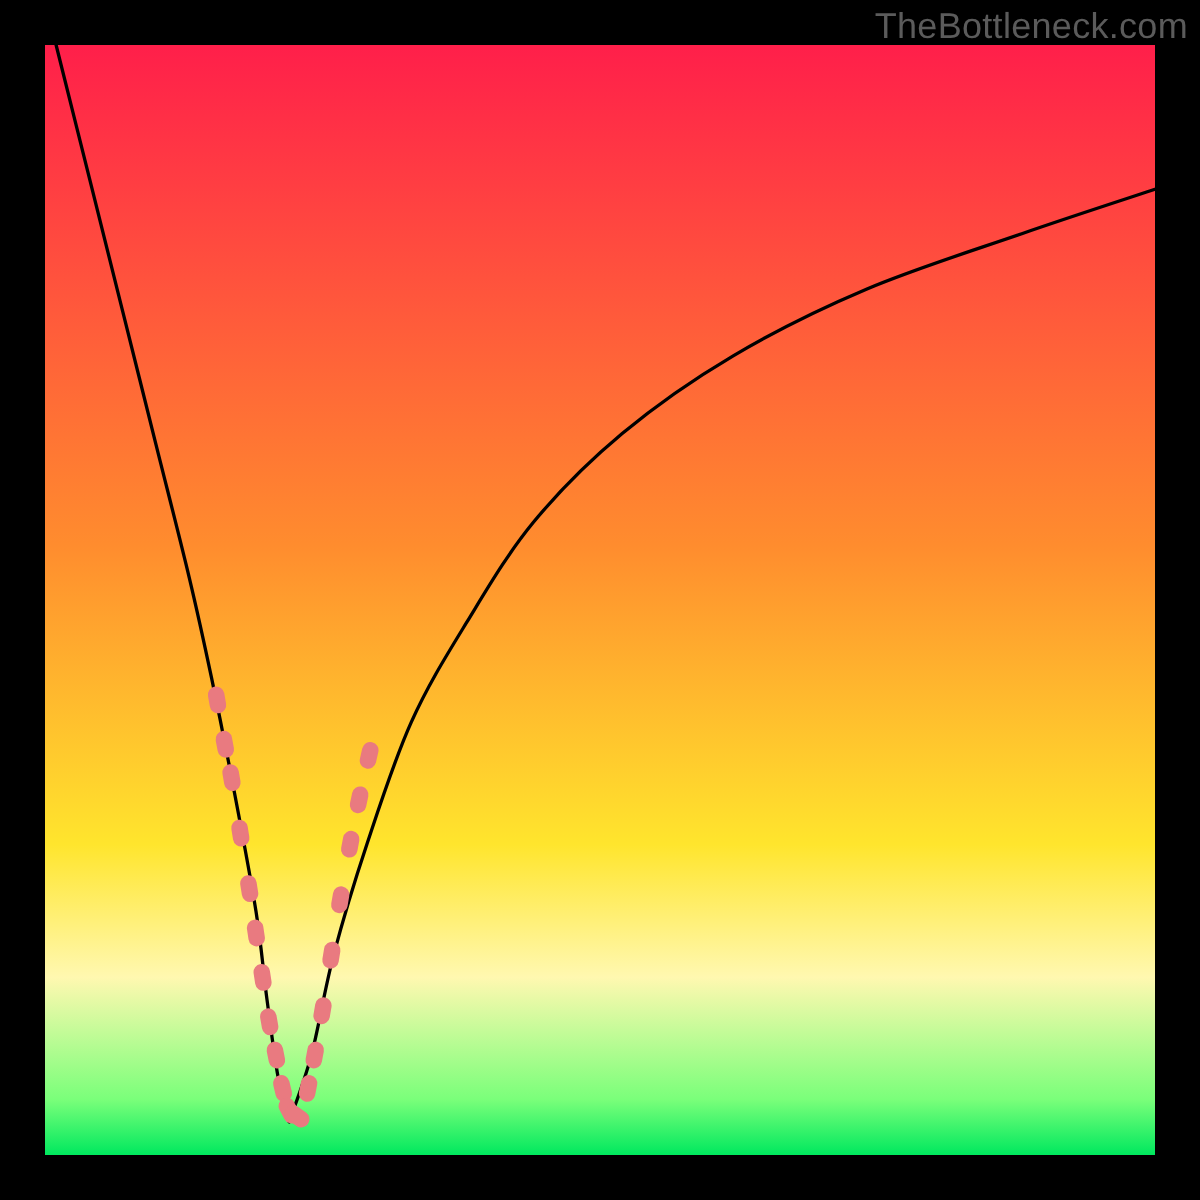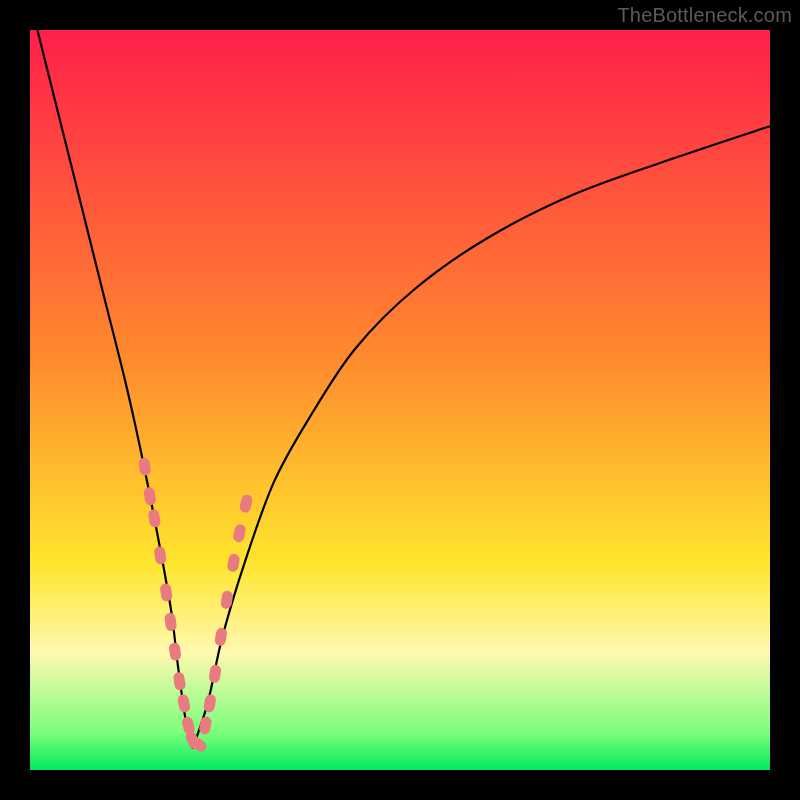--- a/index.html
+++ b/index.html
@@ -34,21 +34,21 @@
       var(--c-mid3) 84%,
       var(--c-green1) 95%,
       var(--c-green2) 100%
     );
   }
   .watermark {
     position: absolute;
     top: 4px;
     right: 8px;
     color: #5b5b5b;
-    font-size: 20px;
+    font-size: 24px;
     font-weight: 500;
     letter-spacing: 0.2px;
     user-select: none;
     margin-left: 24px;
   }
   svg.curves {
     position: absolute;
     left: 0;
     top: 0;
     width: 740px;

